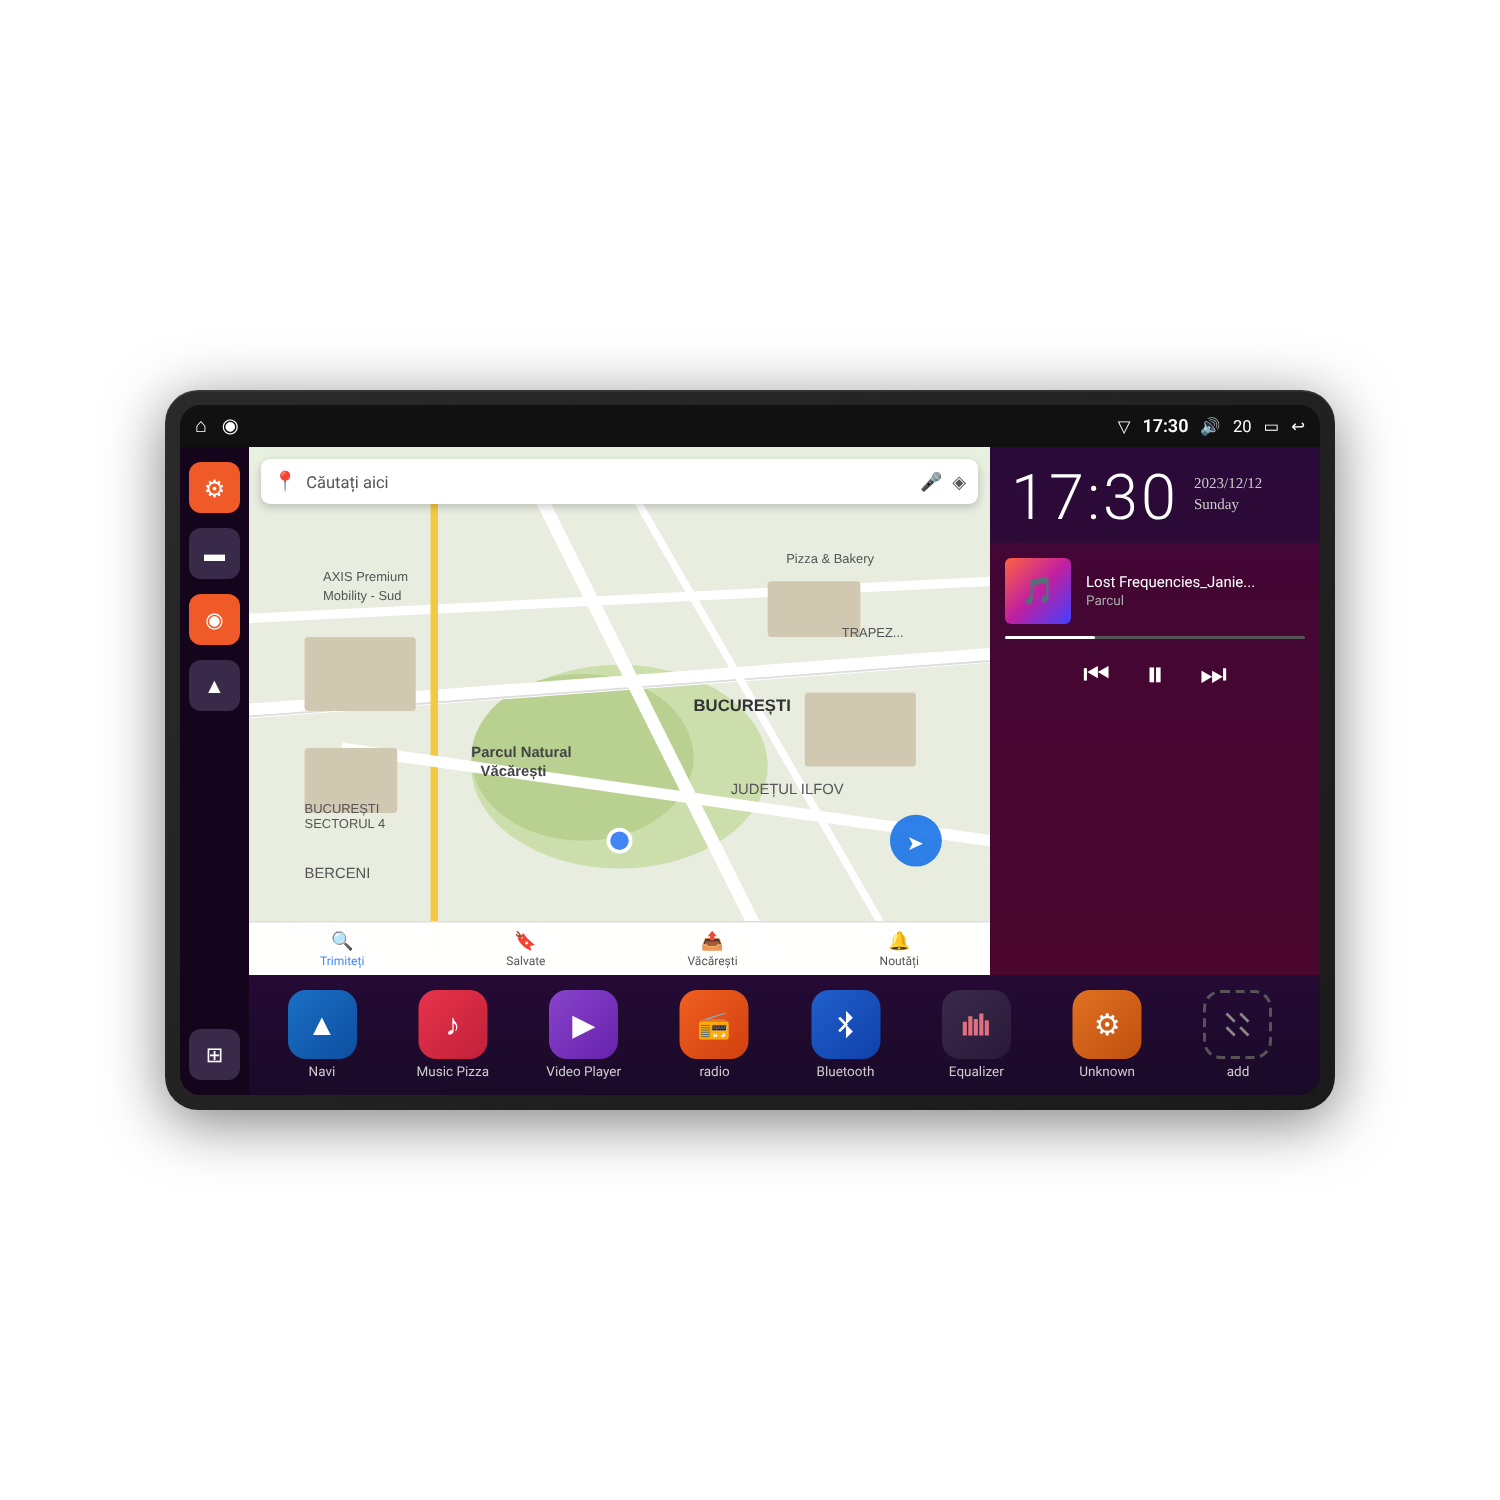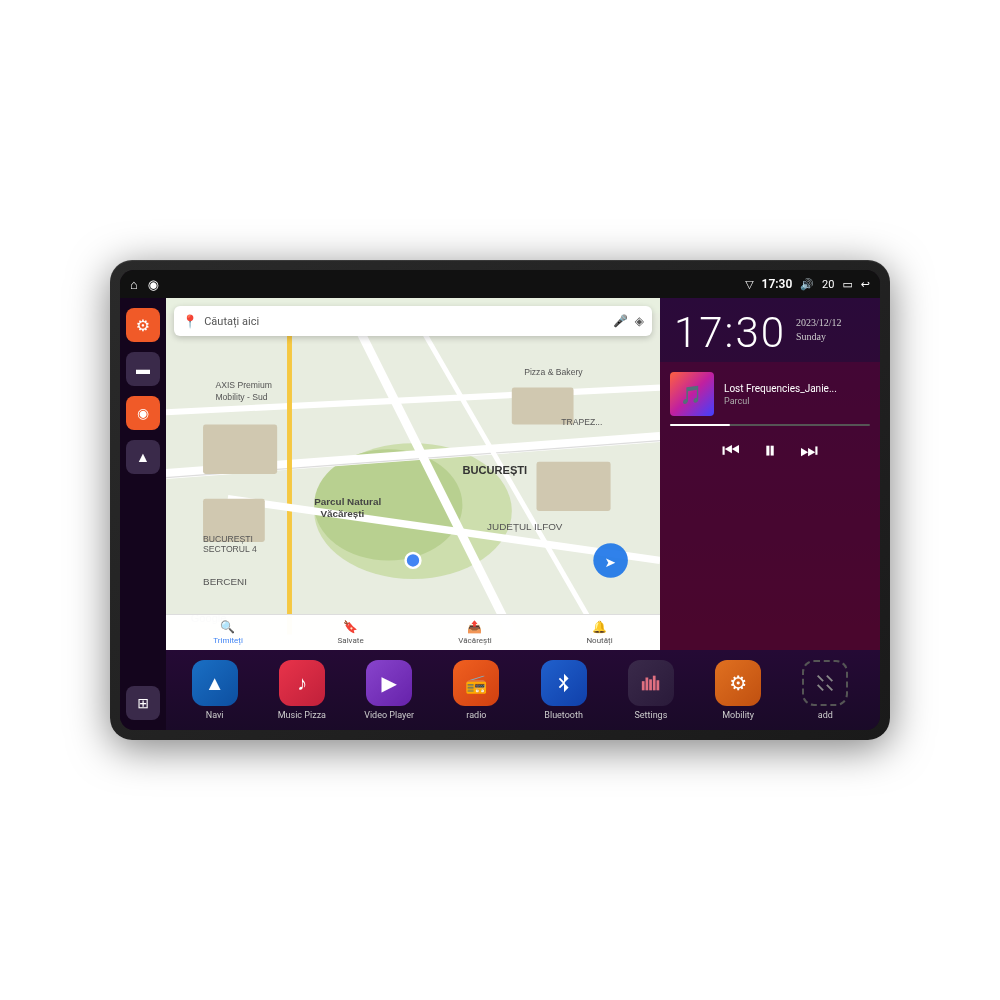--- a/index.html
+++ b/index.html
@@ -524,28 +524,28 @@
             <div class="app-item">
               <div class="app-icon dark-eq">
                 <svg width="22" height="22" viewBox="0 0 24 24">
                   <rect x="2" y="10" width="3" height="10" fill="#e07080"></rect>
                   <rect x="6" y="6" width="3" height="14" fill="#e07080"></rect>
                   <rect x="10" y="8" width="3" height="12" fill="#e07080"></rect>
                   <rect x="14" y="4" width="3" height="16" fill="#e07080"></rect>
                   <rect x="18" y="9" width="3" height="11" fill="#e07080"></rect>
                 </svg>
               </div>
-              <span class="app-label">Settings</span>
+              <span class="app-label">Equalizer</span>
             </div>
 
             <div class="app-item">
               <div class="app-icon orange-settings">
                 <span style="color:#fff;font-size:20px;">⚙</span>
               </div>
-              <span class="app-label">Mobility</span>
+              <span class="app-label">Unknown</span>
             </div>
 
             <div class="app-item">
               <div class="app-icon gray-add">
                 <svg width="22" height="22" viewBox="0 0 24 24">
                   <line x1="4" y1="4" x2="10" y2="10" stroke="#888" stroke-width="2"></line>
                   <line x1="14" y1="4" x2="20" y2="10" stroke="#888" stroke-width="2"></line>
                   <line x1="4" y1="14" x2="10" y2="20" stroke="#888" stroke-width="2"></line>
                   <line x1="14" y1="14" x2="20" y2="20" stroke="#888" stroke-width="2"></line>
                 </svg>

